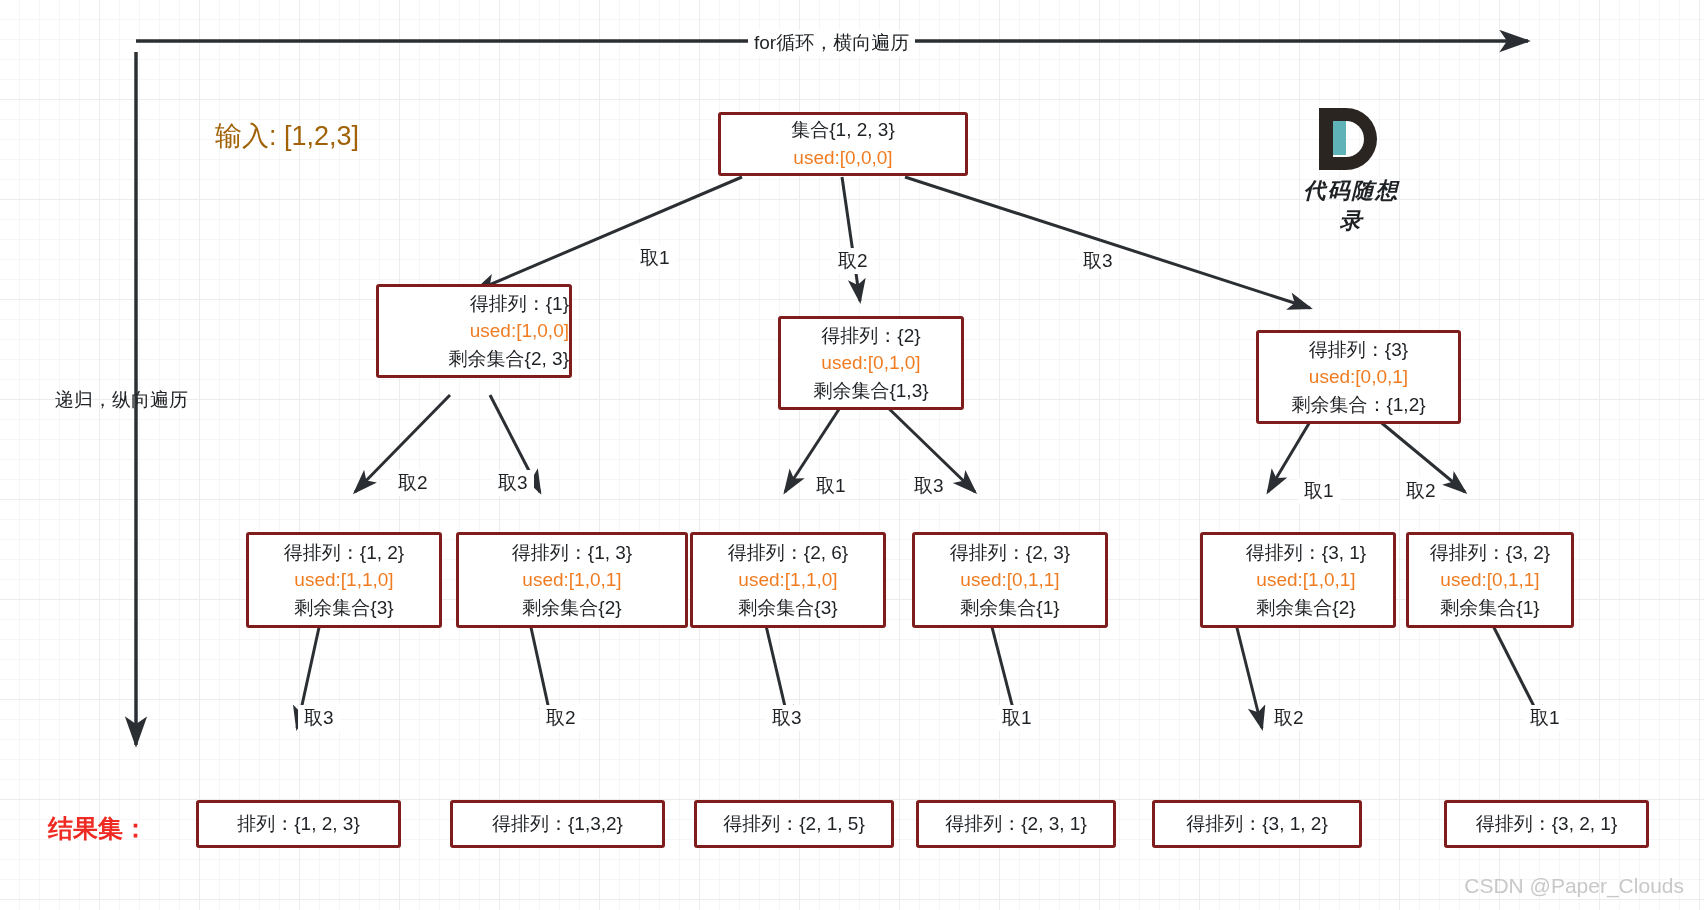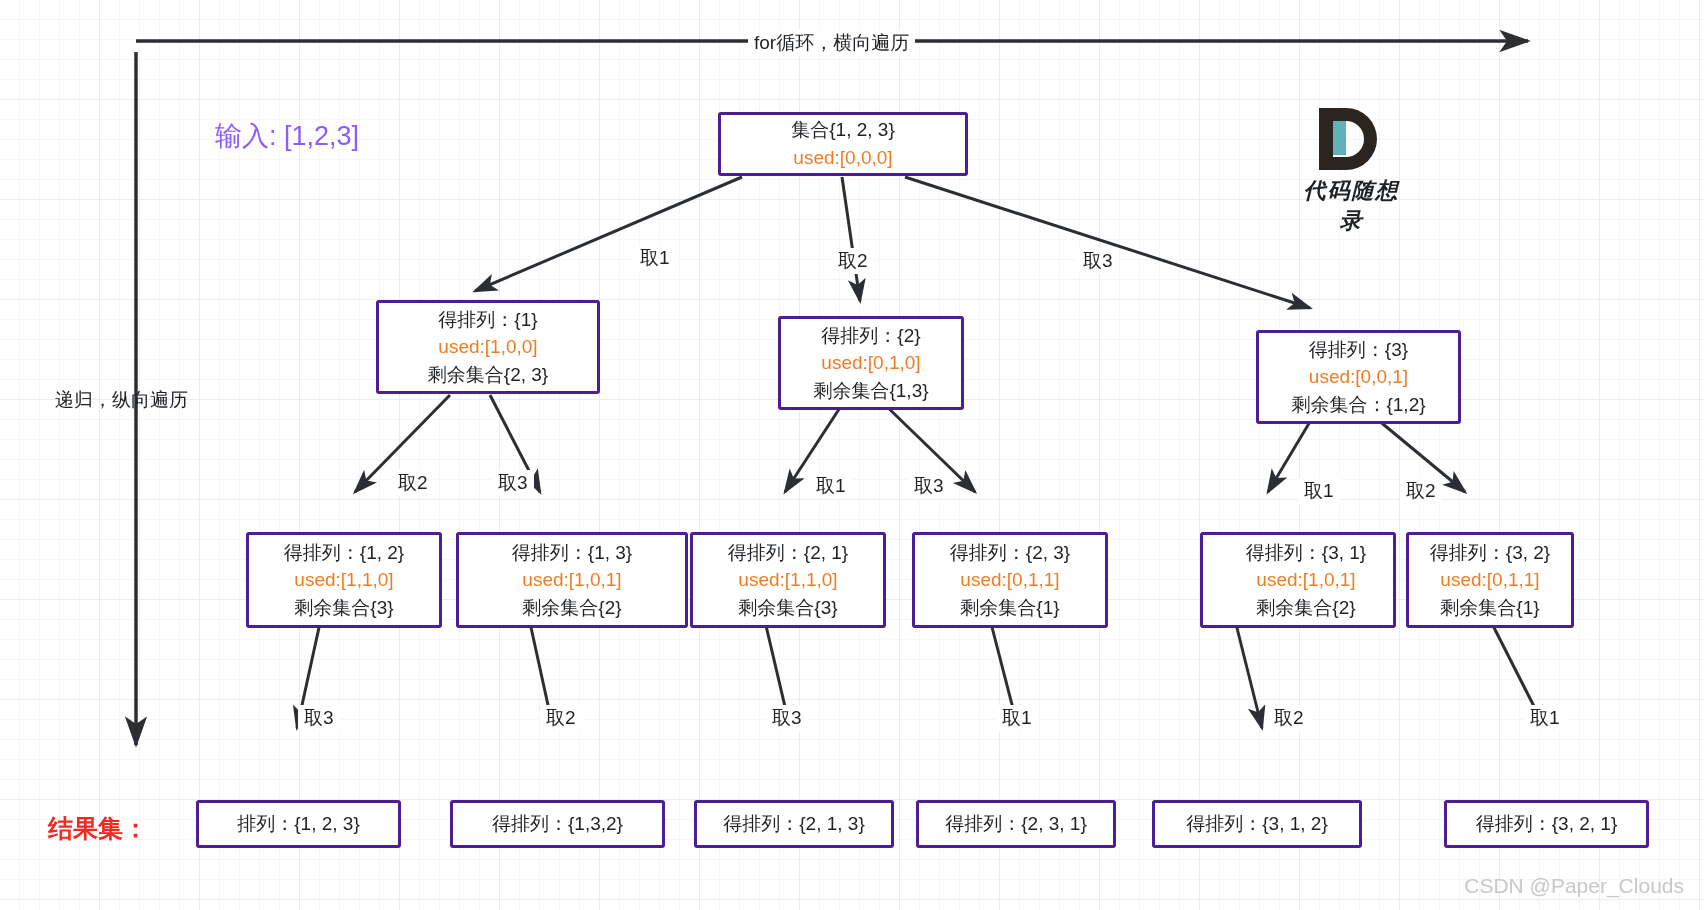--- a/index.html
+++ b/index.html
@@ -19,21 +19,21 @@
       linear-gradient(to right,#f6f6f6 1px,transparent 1px),
       linear-gradient(to bottom,#f6f6f6 1px,transparent 1px);
     background-size:100px 100px,100px 100px,20px 20px,20px 20px;
     background-position:-1px -1px,-1px -1px,-1px -1px,-1px -1px;
   }
   #svg-layer{position:absolute;left:0;top:0;width:1704px;height:910px;}
   .node{
     position:absolute;
     box-sizing:border-box;
     background:#ffffff;
-    border:3px solid #4c1d95;
+    border:3px solid #7f1d1d;
     border-radius:3px;
     display:flex;flex-direction:column;
     align-items:center;justify-content:center;
     text-align:center;
     color:#1f2225;
     font-size:19px;
     line-height:1.45;
     white-space:nowrap;
   }
   .node .used{color:#f07c22;}
@@ -41,21 +41,21 @@
     position:absolute;
     font-size:19px;
     color:#1f2225;
     white-space:nowrap;
   }
   .axis-label{
     position:absolute;font-size:19px;color:#1f2225;
     background:#ffffff;padding:0 6px;white-space:nowrap;
   }
   #input-label{
-    position:absolute;font-size:27px;color:#8b5cf6;white-space:nowrap;
+    position:absolute;font-size:27px;color:#a16207;white-space:nowrap;
   }
   #result-label{
     position:absolute;font-size:25px;color:#ef2a22;font-weight:bold;white-space:nowrap;
   }
   #watermark{
     position:absolute;right:20px;bottom:12px;
     font-size:21px;color:#c8c8c8;white-space:nowrap;
   }
   
   #logo{position:absolute;left:1288px;top:108px;width:120px;text-align:center;}
@@ -133,21 +133,21 @@
     <div class="teal"></div>
   </div>
   <div id="logo-text">代码随想录</div>
 </div>
 
 <div class="node" style="left:718px;top:112px;width:250px;height:64px;">
   <div>集合{1, 2, 3}</div>
   <div class="used">used:[0,0,0]</div>
 </div>
 
-<div class="node" style="left:376px;top:300px;width:224px;height:94px;">
+<div class="node" style="left:376px;top:284px;width:196px;height:94px;align-items:flex-end;">
   <div>得排列：{1}</div>
   <div class="used">used:[1,0,0]</div>
   <div>剩余集合{2, 3}</div>
 </div>
 <div class="node" style="left:778px;top:316px;width:186px;height:94px;">
   <div>得排列：{2}</div>
   <div class="used">used:[0,1,0]</div>
   <div>剩余集合{1,3}</div>
 </div>
 <div class="node" style="left:1240px;top:330px;width:205px;height:94px;margin-left:16px;">
@@ -160,21 +160,21 @@
   <div>得排列：{1, 2}</div>
   <div class="used">used:[1,1,0]</div>
   <div>剩余集合{3}</div>
 </div>
 <div class="node" style="left:456px;top:532px;width:232px;height:96px;">
   <div>得排列：{1, 3}</div>
   <div class="used">used:[1,0,1]</div>
   <div>剩余集合{2}</div>
 </div>
 <div class="node" style="left:690px;top:532px;width:196px;height:96px;">
-  <div>得排列：{2, 1}</div>
+  <div>得排列：{2, 6}</div>
   <div class="used">used:[1,1,0]</div>
   <div>剩余集合{3}</div>
 </div>
 <div class="node" style="left:912px;top:532px;width:196px;height:96px;">
   <div>得排列：{2, 3}</div>
   <div class="used">used:[0,1,1]</div>
   <div>剩余集合{1}</div>
 </div>
 <div class="node" style="left:1200px;top:532px;width:196px;height:96px;padding-left:16px;">
   <div>得排列：{3, 1}</div>
@@ -187,21 +187,21 @@
   <div>剩余集合{1}</div>
 </div>
 
 <div class="node" style="left:196px;top:800px;width:205px;height:48px;">
   <div>排列：{1, 2, 3}</div>
 </div>
 <div class="node" style="left:450px;top:800px;width:215px;height:48px;">
   <div>得排列：{1,3,2}</div>
 </div>
 <div class="node" style="left:694px;top:800px;width:200px;height:48px;">
-  <div>得排列：{2, 1, 3}</div>
+  <div>得排列：{2, 1, 5}</div>
 </div>
 <div class="node" style="left:916px;top:800px;width:200px;height:48px;">
   <div>得排列：{2, 3, 1}</div>
 </div>
 <div class="node" style="left:1152px;top:800px;width:210px;height:48px;">
   <div>得排列：{3, 1, 2}</div>
 </div>
 <div class="node" style="left:1444px;top:800px;width:205px;height:48px;">
   <div>得排列：{3, 2, 1}</div>
 </div>

